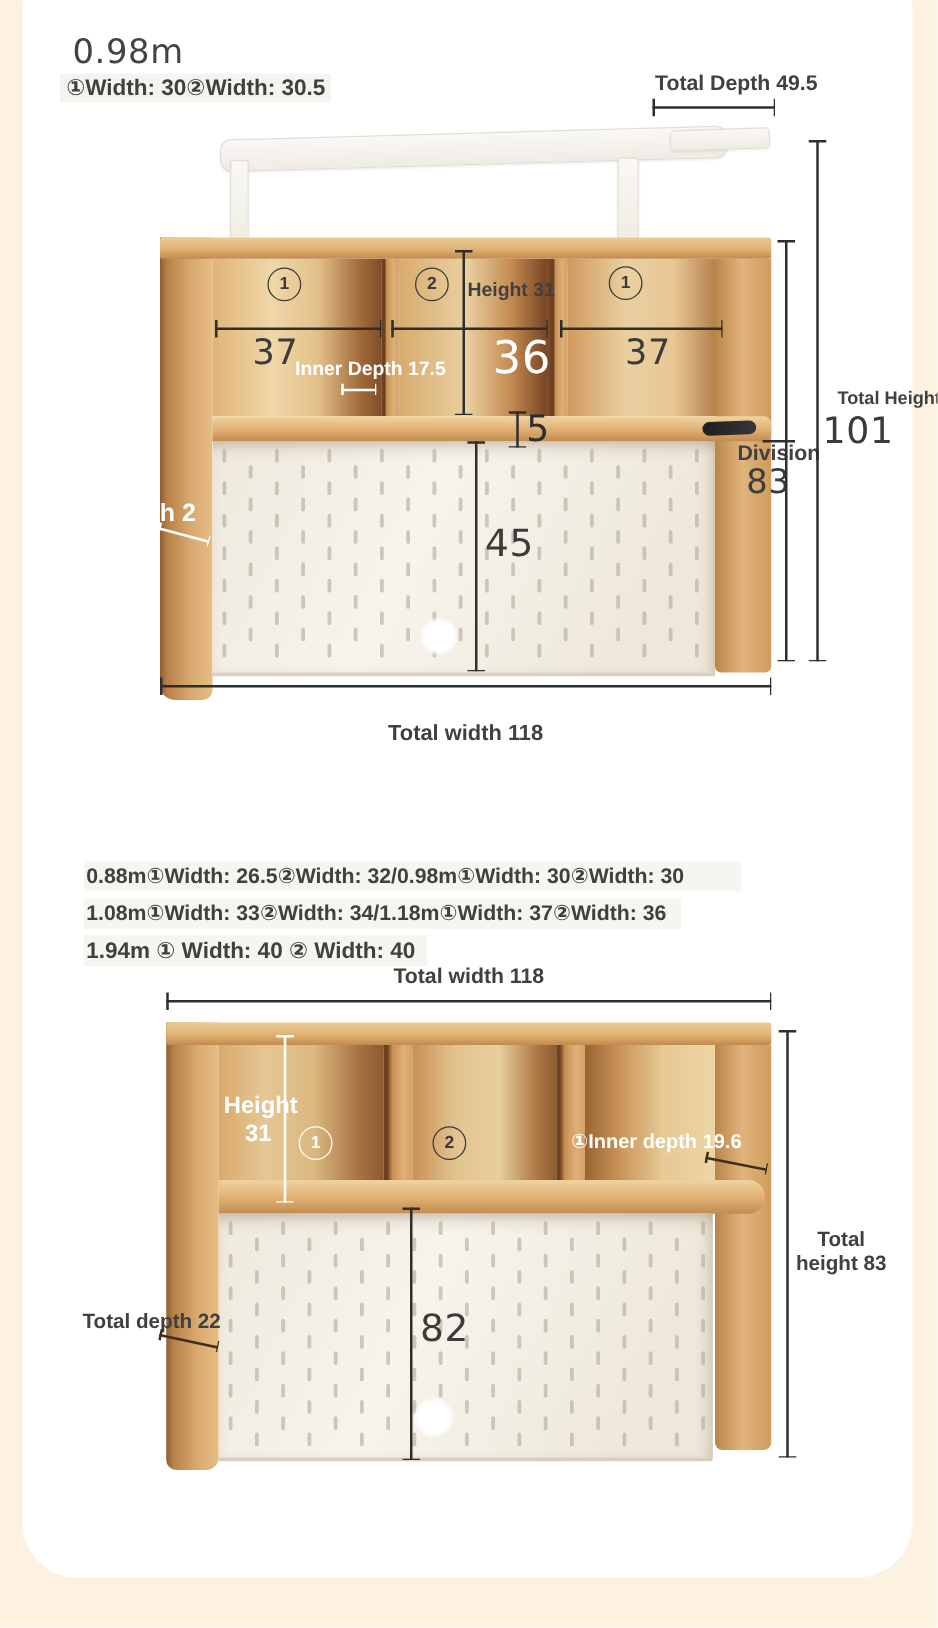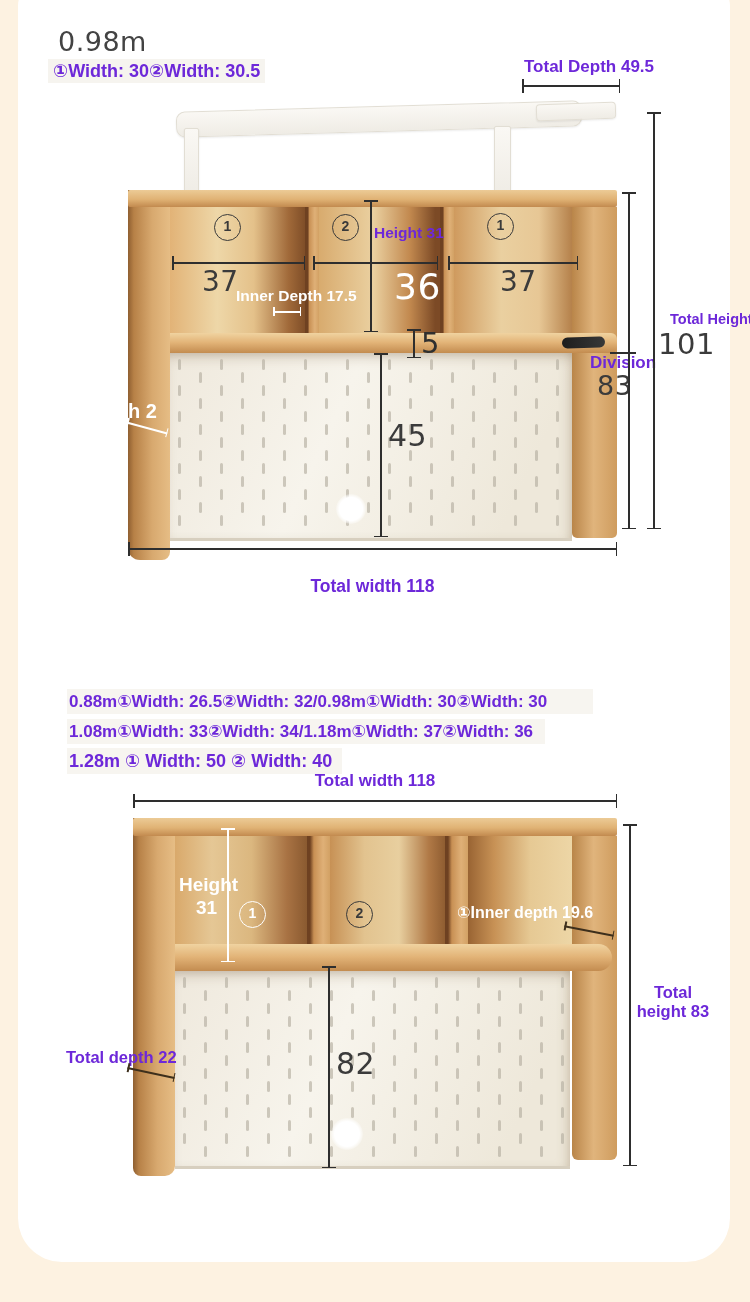--- a/index.html
+++ b/index.html
@@ -7,21 +7,21 @@
     width:750px;height:1302px;position:relative;overflow:hidden;
     background:#fdf2e1;
     font-family:"Liberation Sans","DejaVu Sans",sans-serif;color:#222;
   }
   .abs{position:absolute;}
   .card{
     position:absolute;left:18px;top:-20px;width:712px;height:1282px;
     background:#ffffff;border-radius:26px 26px 44px 44px;
   }
   
-  .bl{font-family:"Liberation Sans","DejaVu Sans",sans-serif;font-weight:700;color:#6d28d9;white-space:nowrap;}
+  .bl{font-family:"Liberation Sans","DejaVu Sans",sans-serif;font-weight:700;color:#404040;white-space:nowrap;}
   .num{font-family:"DejaVu Sans",sans-serif;font-weight:400;color:#3b3b3b;white-space:nowrap;letter-spacing:.5px;}
   .white{color:#ffffff !important;}
   
   .hline{position:absolute;height:1.5px;background:currentColor;color:#2e2e2e;}
   .hline::before,.hline::after{content:"";position:absolute;top:-6px;width:1.5px;height:14px;background:currentColor;}
   .hline::before{left:0;}.hline::after{right:0;}
   .hline.sm::before,.hline.sm::after{top:-4px;height:9px;}
   .vline{position:absolute;width:1.5px;background:currentColor;color:#2e2e2e;}
   .vline::before,.vline::after{content:"";position:absolute;left:-6px;height:1.5px;width:14px;background:currentColor;}
   .vline::before{top:0;}.vline::after{bottom:0;}
@@ -324,21 +324,21 @@
 
 <div class="abs bl t-thlabel">Total Height</div>
 <div class="abs num t-thvalue">101</div>
 <div class="vline t-thline"></div>
 
 <div class="hline t-twline"></div>
 <div class="abs bl t-twlabel">Total width 118</div>
 
 <div class="abs bl spec1">0.88m①Width: 26.5②Width: 32/0.98m①Width: 30②Width: 30</div>
 <div class="abs bl spec2">1.08m①Width: 33②Width: 34/1.18m①Width: 37②Width: 36</div>
-<div class="abs bl spec3">1.28m ① Width: 50 ② Width: 40</div>
+<div class="abs bl spec3">1.94m ① Width: 40 ② Width: 40</div>
 
 <div class="abs bl b-twlabel">Total width 118</div>
 <div class="hline b-twline"></div>
 
 <div class="abs left-panel b-leftpanel"></div>
 <div class="abs right-panel b-rightpanel"></div>
 <div class="abs comps b-comps">
   <div class="comp grain b-cc1 b-c1"></div>
   <div class="divd b-d1"></div>
   <div class="comp grain b-cc2 b-c2"></div>

